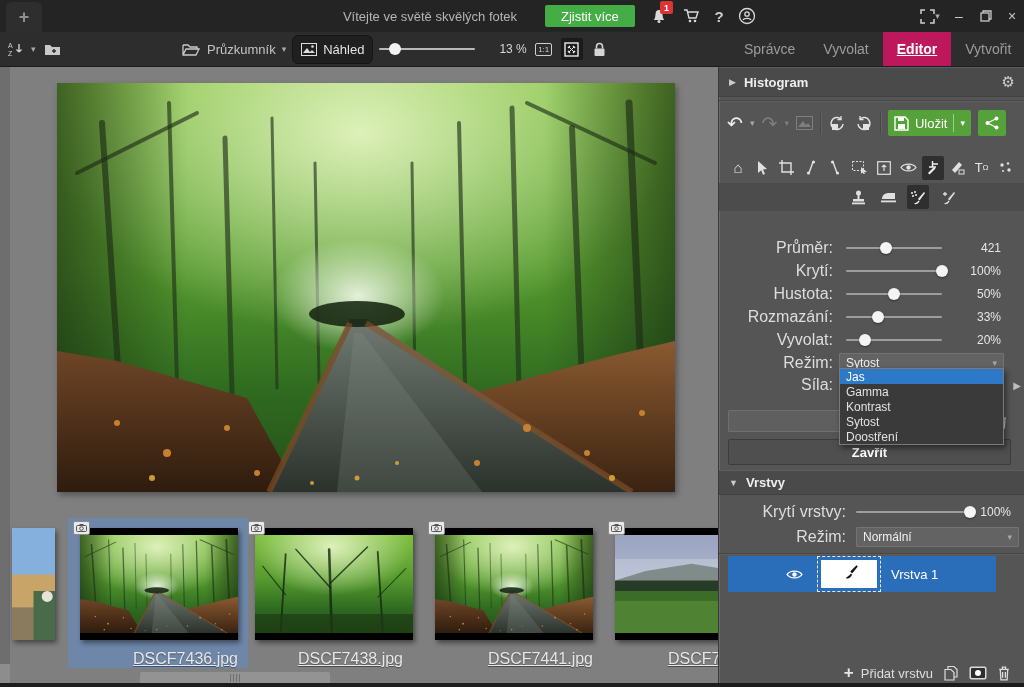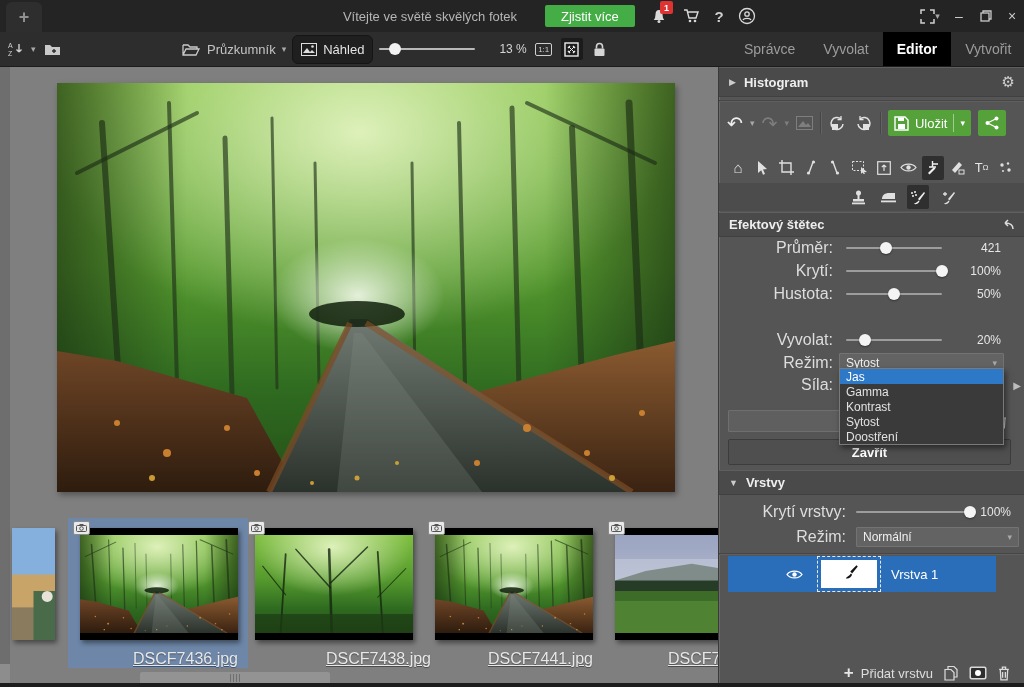--- a/index.html
+++ b/index.html
@@ -19,21 +19,21 @@
   #toolbar{position:absolute;left:0;top:32px;width:1024px;height:35px;background:#2d2d2d;border-bottom:1px solid #1c1c1c;}
   .trow{position:absolute;top:0;height:34px;display:flex;align-items:center;gap:6px;}
   .caret{font-size:9px;color:#a8a8a8;}
   .tool-btn{display:flex;align-items:center;gap:6px;color:#c3c3c3;font-size:13px;}
   .dark-btn{background:#1f1f1f;border:1px solid #151515;border-radius:6px;padding:6px 8px;color:#e3e3e3;}
   .sq-btn{width:22px;height:22px;display:flex;align-items:center;justify-content:center;border-radius:2px;color:#d5d5d5;}
   .sq-btn.active{background:#1b1b1b;}
   .zoom-slider{position:relative;width:96px;height:2px;background:#b9b9b9;border-radius:1px;}
   .zoom-slider .dot{position:absolute;top:-5px;width:12px;height:12px;border-radius:50%;background:#f2f2f2;}
   .nav-item{padding:0 14px;height:34px;display:flex;align-items:center;color:#9c9c9c;font-size:14px;}
-  .nav-item.active{background:#000000;color:#fff;font-weight:bold;}
+  .nav-item.active{background:#be185d;color:#fff;font-weight:bold;text-decoration:underline;}
 
   
   #workspace{position:absolute;left:0;top:67px;width:718px;height:620px;background:#7f7f7f;overflow:hidden;}
   #left-strip{position:absolute;left:0;top:0;width:10px;height:620px;background:#6e6e6e;}
   #main-photo{position:absolute;left:57px;top:16px;width:618px;height:409px;box-shadow:2px 3px 6px rgba(0,0,0,.35);}
   .photo-svg{display:block;width:100%;height:100%;}
 
   
   .thumb{position:absolute;top:461px;width:158px;height:112px;background:#000;box-shadow:2px 3px 5px rgba(0,0,0,.45);}
   .thumb .ph{position:absolute;left:0;top:7px;width:158px;height:98px;}
@@ -395,21 +395,21 @@
       <div class="cam-badge">
         <svg width="11" height="8" viewBox="0 0 11 8">
             <rect x="0.5" y="1.5" width="10" height="6" rx="1" fill="none" stroke="#555"></rect>
             <circle cx="5.5" cy="4.5" r="1.8" fill="none" stroke="#555"></circle>
             <rect x="3.5" y="0" width="4" height="1.6" fill="#555"></rect>
           </svg>
       </div>
     </div>
 
     <div class="thumb-label" style="left:80px">DSCF7436.jpg</div>
-    <div class="thumb-label" style="left:273px">DSCF7438.jpg</div>
+    <div class="thumb-label" style="left:245px">DSCF7438.jpg</div>
     <div class="thumb-label" style="left:435px">DSCF7441.jpg</div>
     <div class="thumb-label" style="left:615px">DSCF7521.jpg</div>
 
     <div id="hscroll">
         <span class="grip">
           <i></i>
           <i></i>
           <i></i>
           <i></i>
         </span>
@@ -574,28 +574,20 @@
       </span>
       <span class="tool-slot">
         <svg width="16" height="15" viewBox="0 0 16 15">
             <path d="M8 9 L14 2 L15 3 L9.5 10.5 Z" fill="#e0e0e0"></path>
             <path d="M8.5 10.5 C7 13 5 12.5 4 14 C6.5 14.5 8.5 13.5 9.5 11.5 Z" fill="#e0e0e0"></path>
             <path d="M3 4 H7 M5 2 V6" stroke="#e0e0e0" stroke-width="1.3"></path>
           </svg>
       </span>
     </div>
 
-    <div class="prow phead" style="top:145px;height:25px">
-      <span>Efektový štětec</span>
-      <span style="margin-left:auto">
-        <svg width="14" height="12" viewBox="0 0 14 12" fill="none" stroke="#ddd" stroke-width="1.5">
-            <path d="M12 10 C12 5 8 4 4 4 M4 4 L7 1 M4 4 L7 7"></path>
-          </svg>
-      </span>
-    </div>
 
     <div class="prow" style="top:170px;height:22px">
       <span class="plabel">Průměr:</span>
       <span class="ptrack">
           <span class="phandle" style="left: calc(42% - 6px);"></span>
         </span>
       <span class="pvalue">421</span>
     </div>
     <div class="prow" style="top:193px;height:22px">
       <span class="plabel">Krytí:</span>
@@ -603,20 +595,27 @@
           <span class="phandle" style="left: calc(100% - 6px);"></span>
         </span>
       <span class="pvalue">100%</span>
     </div>
     <div class="prow" style="top:216px;height:22px">
       <span class="plabel">Hustota:</span>
       <span class="ptrack">
           <span class="phandle" style="left: calc(50% - 6px);"></span>
         </span>
       <span class="pvalue">50%</span>
+    </div>
+    <div class="prow" style="top:239px;height:22px">
+      <span class="plabel">Rozmazání:</span>
+      <span class="ptrack">
+          <span class="phandle" style="left: calc(33% - 6px);"></span>
+        </span>
+      <span class="pvalue">33%</span>
     </div>
     <div class="prow" style="top:262px;height:22px">
       <span class="plabel">Vyvolat:</span>
       <span class="ptrack">
           <span class="phandle" style="left: calc(20% - 6px);"></span>
         </span>
       <span class="pvalue">20%</span>
     </div>
 
     <div class="prow" style="top:285px;height:22px">

